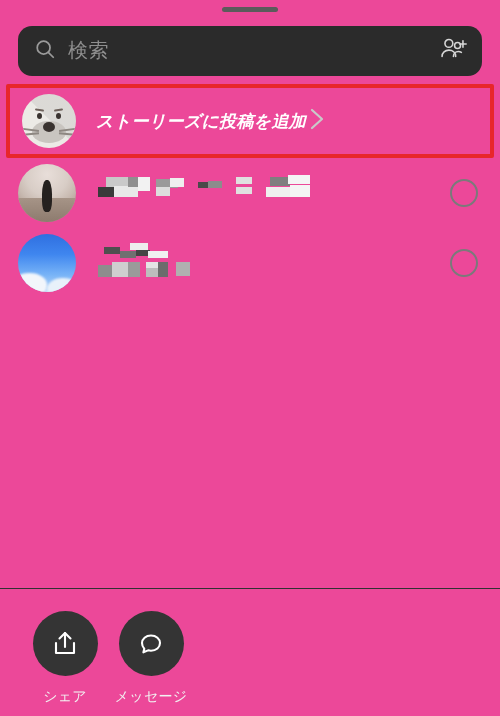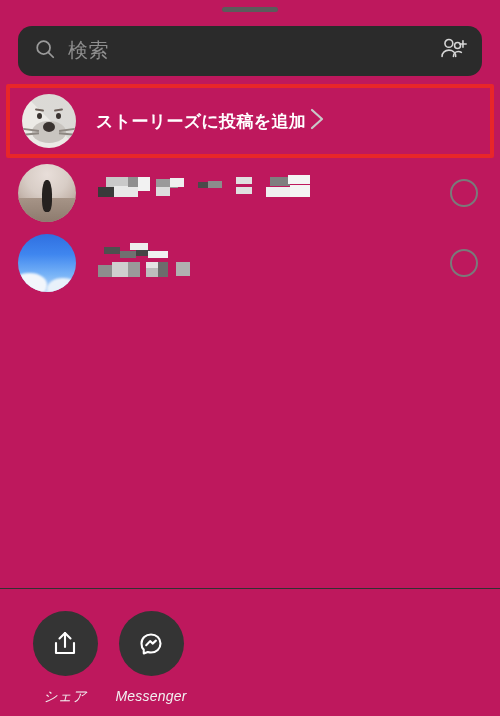--- a/index.html
+++ b/index.html
@@ -5,21 +5,21 @@
   * { box-sizing: border-box; margin: 0; padding: 0; }
   html, body {
     width: 500px; height: 716px;
     background: #1c1c1c;
     font-family: "Liberation Sans", "DejaVu Sans", sans-serif;
     overflow: hidden;
   }
   #sheet {
     position: relative;
     width: 500px; height: 716px;
-    background: #be185d;
+    background: #ec4899;
     display: flex;
     flex-direction: column;
   }
 
   
   .handle-wrap {
     height: 18px;
     display: flex;
     align-items: center;
     justify-content: center;
@@ -86,20 +86,21 @@
     font-size: 17px;
     font-weight: 700;
     letter-spacing: 0.3px;
     white-space: nowrap;
   }
 
   
   .story-row-outer {
     padding: 0 6px;
     margin-top: 2px;
+    font-style: italic;
   }
   .story-row {
     border: 4px solid #e8262a;
     border-radius: 2px;
     height: 74px;
     display: flex;
     align-items: center;
     padding: 0 12px 0 12px;
   }
   .story-row .avatar { width: 54px; height: 54px; }
@@ -218,21 +219,20 @@
     flex: 0 0 auto;
     margin-right: 4px;
   }
 
   
   .tray {
     flex: 0 0 auto;
     border-top: 1px solid #323232;
     padding: 22px 2px 10px 0;
     overflow: hidden;
-    font-style: italic;
   }
   .tray-scroll {
     display: flex;
     gap: 0;
     padding-left: 22px;
   }
   .tray-item {
     flex: 0 0 auto;
     width: 86px;
     display: flex;
@@ -379,27 +379,26 @@
             <polyline points="7,15 7,25 25,25 25,15"></polyline>
             <line x1="16" y1="5" x2="16" y2="19"></line>
             <polyline points="10.5,10.5 16,5 21.5,10.5"></polyline>
           </svg>
         </div>
         <div class="tray-label">シェア</div>
       </div>
 
 
 
-
       <div class="tray-item">
         <div class="tray-circle">
           <svg width="32" height="32" viewBox="0 0 32 32" fill="none" stroke="#ffffff" stroke-width="2.1" stroke-linecap="round" stroke-linejoin="round">
-            <path d="M16 6.5c5.4 0 9.5 3.9 9.5 9 0 5.1-4.1 9-9.5 9-1.1 0-2.2-.17-3.2-.48L8.8 25.5l-.1-3.9C6.9 20 6.5 17.6 6.5 15.5c0-5.1 4.1-9 9.5-9z"></path>
-            <polyline points="11.2,17.2 15.1,13.1 17.6,15.6 20.9,12.6"></polyline>
+            <path d="M16 7.5c5.2 0 9 3.3 9 7.6 0 4.3-3.8 7.6-9 7.6-1 0-2-.12-2.9-.35L8.4 24.3l.9-3.6C7.9 19.3 7 17.3 7 15.1c0-4.3 3.8-7.6 9-7.6z"></path>
           </svg>
         </div>
-        <div class="tray-label">Messenger</div>
-      </div>
+        <div class="tray-label">メッセージ</div>
+      </div>
+
 
     </div>
   </div>
 
 </div>
 
 </body></html>

